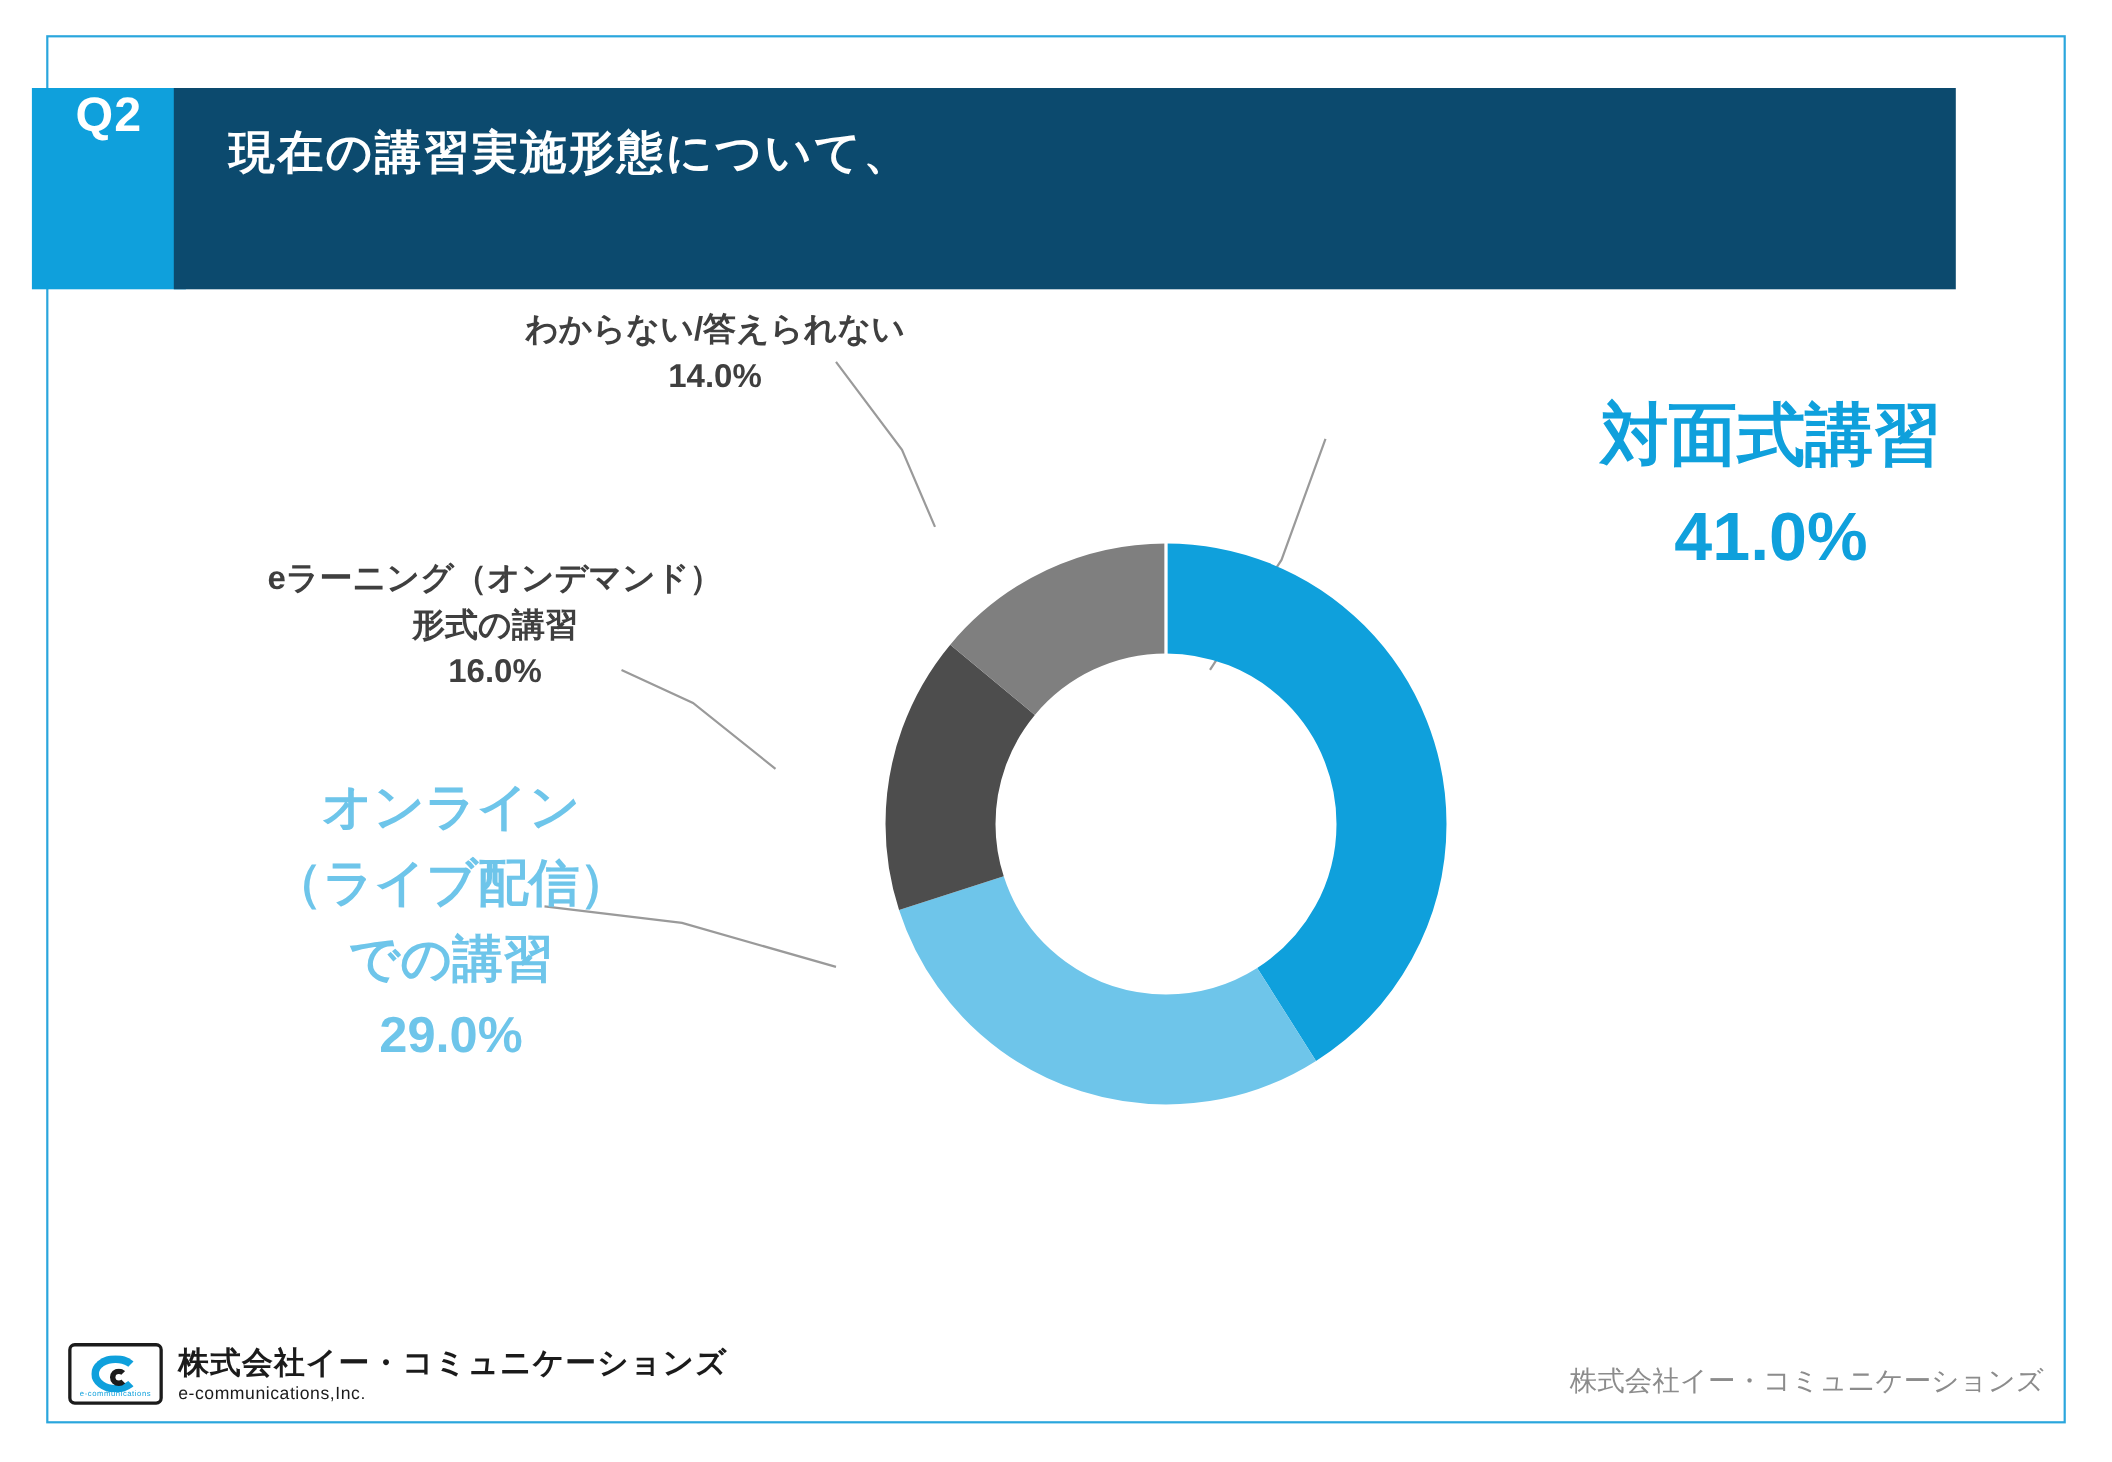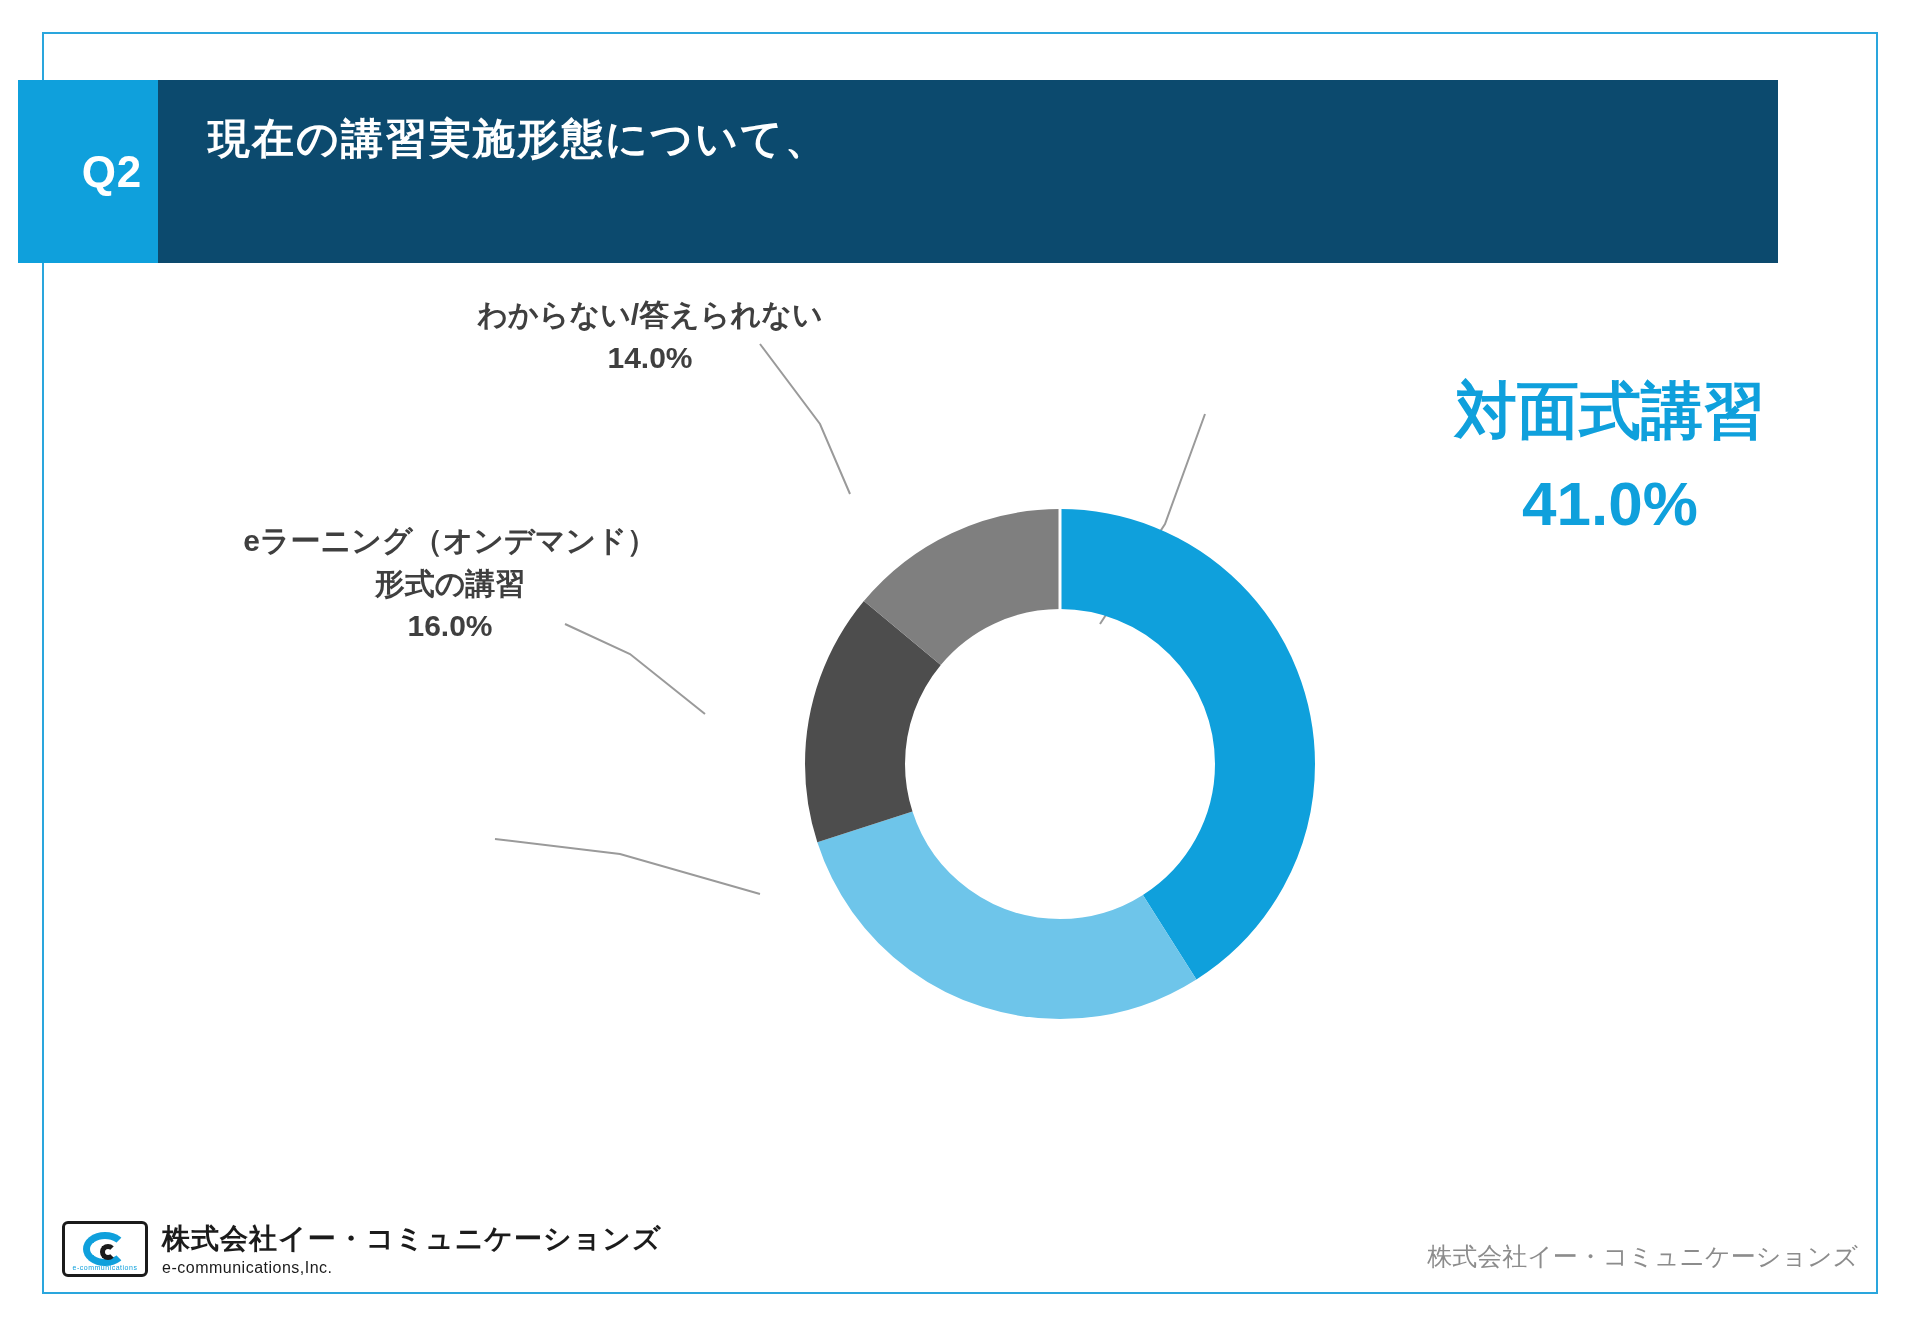--- a/index.html
+++ b/index.html
@@ -30,33 +30,31 @@
     top: 32px;
     width: 1836px;
     height: 1262px;
     border: 2px solid #2aa6dd;
     box-sizing: border-box;
   }
 
   
   .q-badge {
     position: absolute;
-    left: 18px;
+    left: 29px;
     top: 80px;
     width: 140px;
     height: 183px;
     background: #0fa0dc;
     color: #ffffff;
     display: flex;
-    align-items: center;
     justify-content: center;
     font-size: 44px;
     font-weight: bold;
     letter-spacing: 1px;
-    padding-left: 24px;
   }
 
   
   .title-bar {
     position: absolute;
     left: 158px;
     top: 80px;
     width: 1620px;
     height: 183px;
     background: #0c4a6e;
@@ -69,21 +67,21 @@
     font-weight: bold;
     line-height: 1.48;
     letter-spacing: 2px;
     white-space: pre;
   }
 
   
   .chart-area {
     position: absolute;
     left: 60px;
-    top: 294px;
+    top: 279px;
     width: 1800px;
     height: 900px;
   }
 
   .donut-wrap {
     position: absolute;
     left: 670px;
     top: 140px;
     width: 660px;
     height: 660px;
@@ -270,20 +268,24 @@
       </svg>
     </div>
 
     <div class="label label-unknown">わからない/答えられない
 14.0%</div>
     <div class="label label-elearning">eラーニング（オンデマンド）
 形式の講習
 16.0%</div>
     <div class="label-taimen">対面式講習
 41.0%</div>
+    <div class="label-online">オンライン
+（ライブ配信）
+での講習
+29.0%</div>
 
   </div>
 
   <div class="logo-block">
     <div class="logo-mark">
       <div class="c-outer">
         <div class="c-inner"></div>
       </div>
       <div class="tag">e-communications</div>
     </div>

